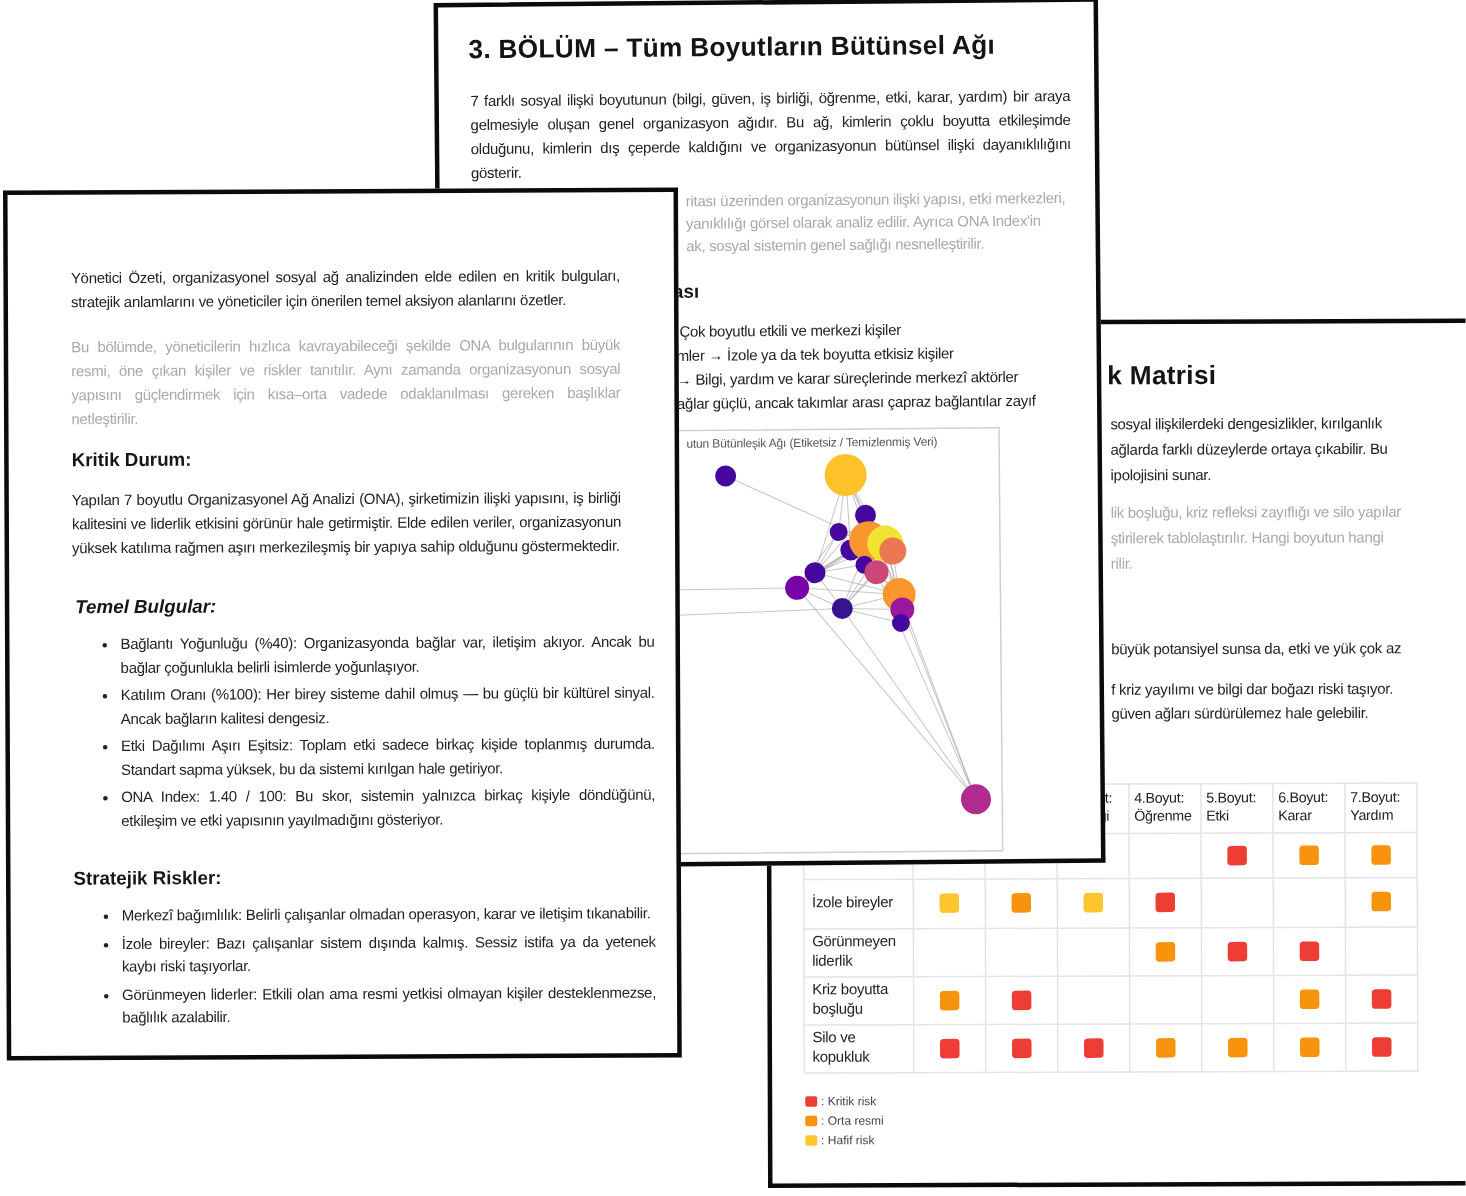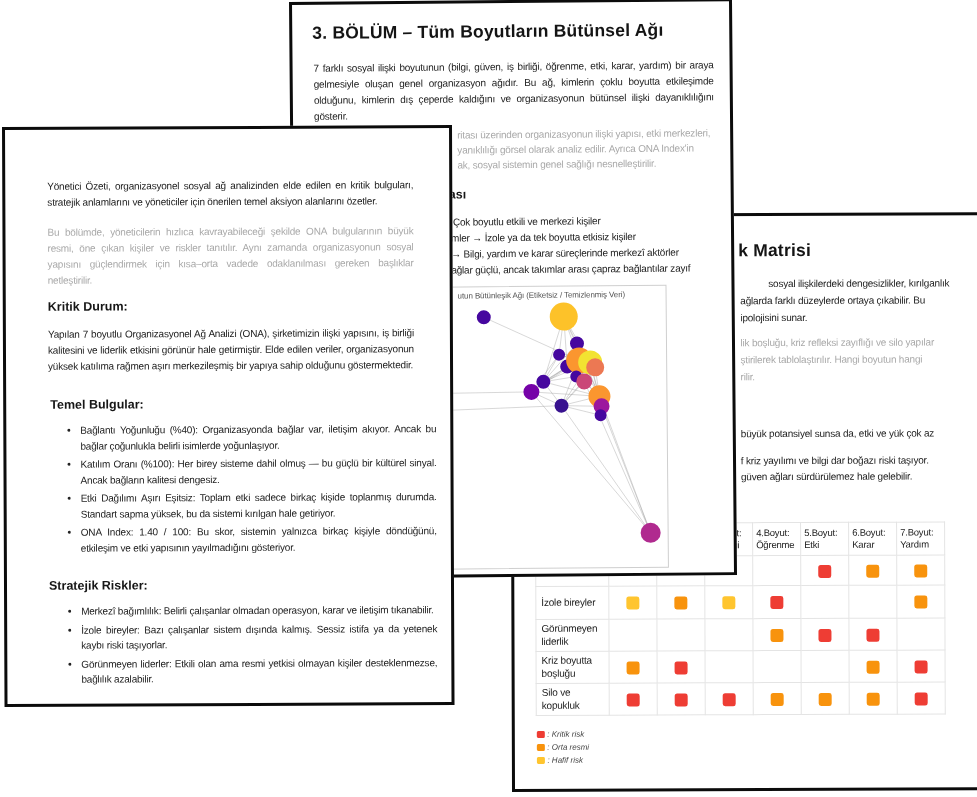--- a/index.html
+++ b/index.html
@@ -29,31 +29,31 @@
   #net-title{left:42px;top:4px;font-size:8px;color:#555;white-space:nowrap;letter-spacing:-0.1px;}
   #net-svg{position:absolute;left:0;top:0;}
 
   
   table.matrix{border-collapse:collapse;table-layout:fixed;background:#fff;}
   table.matrix th,table.matrix td{border:1px solid #e4e4e4;box-sizing:border-box;overflow:hidden;}
   table.matrix th{font-weight:normal;font-size:9.5px;letter-spacing:-0.2px;line-height:12px;color:#222;text-align:left;vertical-align:top;padding:4px 3px;}
   table.matrix td.label{font-size:10px;letter-spacing:-0.2px;line-height:12.5px;color:#222;text-align:left;vertical-align:middle;padding:3px 5px;}
   table.matrix td.cell{text-align:center;vertical-align:middle;padding:0;}
   .sq{display:inline-block;width:13px;height:13px;border-radius:2.5px;vertical-align:middle;}
-  .legend-item{white-space:nowrap;font-size:8px;color:#444;line-height:12px;margin-bottom:1px;font-style:italic;}
+  .legend-item{white-space:nowrap;font-size:8px;color:#444;line-height:12px;margin-bottom:1px;}
   .legend-sq{display:inline-block;width:7.5px;height:7.5px;border-radius:1.5px;margin-right:3px;vertical-align:-1px;}
   .b{font-weight:normal;}
 </style>
 </head>
 <body>
 
 <div class="page" id="page-risk">
   <div class="abs h1" style="left:225px;top:24px;">k Matrisi</div>
 
-  <div class="abs frag" style="left:227px;top:60px;margin-left:28px;">sosyal ilişkilerdeki dengesizlikler, kırılganlık</div>
+  <div class="abs frag" style="left:227px;top:60px;">sosyal ilişkilerdeki dengesizlikler, kırılganlık</div>
   <div class="abs frag" style="left:227px;top:77px;">ağlarda farklı düzeylerde ortaya çıkabilir. Bu</div>
   <div class="abs frag" style="left:227px;top:94px;">ipolojisini sunar.</div>
 
   <div class="abs frag gray" style="left:227px;top:119px;">lik boşluğu, kriz refleksi zayıflığı ve silo yapılar</div>
   <div class="abs frag gray" style="left:227px;top:136px;">ştirilerek tablolaştırılır. Hangi boyutun hangi</div>
   <div class="abs frag gray" style="left:227px;top:153px;">rilir.</div>
 
   <div class="abs frag" style="left:227px;top:210px;text-align:center;"><span class="b">büyük potansiyel</span><span> sunsa da, etki ve yük çok az</span></div>
   <div class="abs frag" style="left:227px;top:237px;"><span>f </span><span class="b">kriz yayılımı ve bilgi dar boğazı</span><span> riski taşıyor.</span></div>
   <div class="abs frag" style="left:227px;top:253px;"><span>güven ağları sürdürülemez hale gelebilir.</span></div>
@@ -235,21 +235,21 @@
   </div>
 </div>
 
 <div class="page" id="page-exec">
   <div class="abs body-text" style="left:42px;top:49px;width:366px;">Yönetici Özeti, organizasyonel sosyal ağ analizinden elde edilen en kritik bulguları, stratejik anlamlarını ve yöneticiler için önerilen temel aksiyon alanlarını özetler.</div>
   <div class="abs body-text gray" style="left:42px;top:95px;width:366px;">Bu bölümde, yöneticilerin hızlıca kavrayabileceği şekilde ONA bulgularının büyük resmi, öne çıkan kişiler ve riskler tanıtılır. Aynı zamanda organizasyonun sosyal yapısını güçlendirmek için kısa–orta vadede odaklanılması gereken başlıklar netleştirilir.</div>
 
   <div class="abs h2" style="left:42px;top:170px;">Kritik Durum:</div>
   <div class="abs body-text" style="left:42px;top:197px;width:366px;"><span>Yapılan 7 boyutlu Organizasyonel Ağ Analizi (ONA), şirketimizin ilişki yapısını, iş birliği kalitesini ve liderlik etkisini görünür hale getirmiştir. Elde edilen veriler, organizasyonun </span><span class="b">yüksek katılıma</span><span> rağmen aşırı merkezileşmiş bir yapıya sahip olduğunu göstermektedir.</span></div>
 
-  <div class="abs h2" style="left:44px;top:268px;">Temel Bulgular:</div>
+  <div class="abs h2" style="left:44px;top:268px;font-style:italic;">Temel Bulgular:</div>
   <ul class="doc-list abs" style="left:48px;top:293px;width:356px;" id="findings-list">
       <li><span class="b">Bağlantı Yoğunluğu (%40):</span><span> Organizasyonda bağlar var, iletişim akıyor. Ancak bu bağlar çoğunlukla belirli isimlerde yoğunlaşıyor.</span></li>
       <li><span class="b">Katılım Oranı (%100):</span><span> Her birey sisteme dahil olmuş — bu güçlü bir kültürel sinyal. Ancak bağların kalitesi dengesiz.</span></li>
       <li><span class="b">Etki Dağılımı Aşırı Eşitsiz:</span><span> Toplam etki sadece birkaç kişide toplanmış durumda. Standart sapma yüksek, bu da sistemi kırılgan hale getiriyor.</span></li>
       <li><span class="b">ONA Index: 1.40 / 100:</span><span> Bu skor, sistemin yalnızca birkaç kişiyle döndüğünü, etkileşim ve etki yapısının yayılmadığını gösteriyor.</span></li>
     </ul>
 
   <div class="abs h2" style="left:42px;top:449px;">Stratejik Riskler:</div>
   <ul class="doc-list abs" style="left:48px;top:474px;width:356px;" id="risks-list">
       <li><span class="b">Merkezî bağımlılık:</span><span> Belirli çalışanlar olmadan operasyon, karar ve iletişim tıkanabilir.</span></li>

